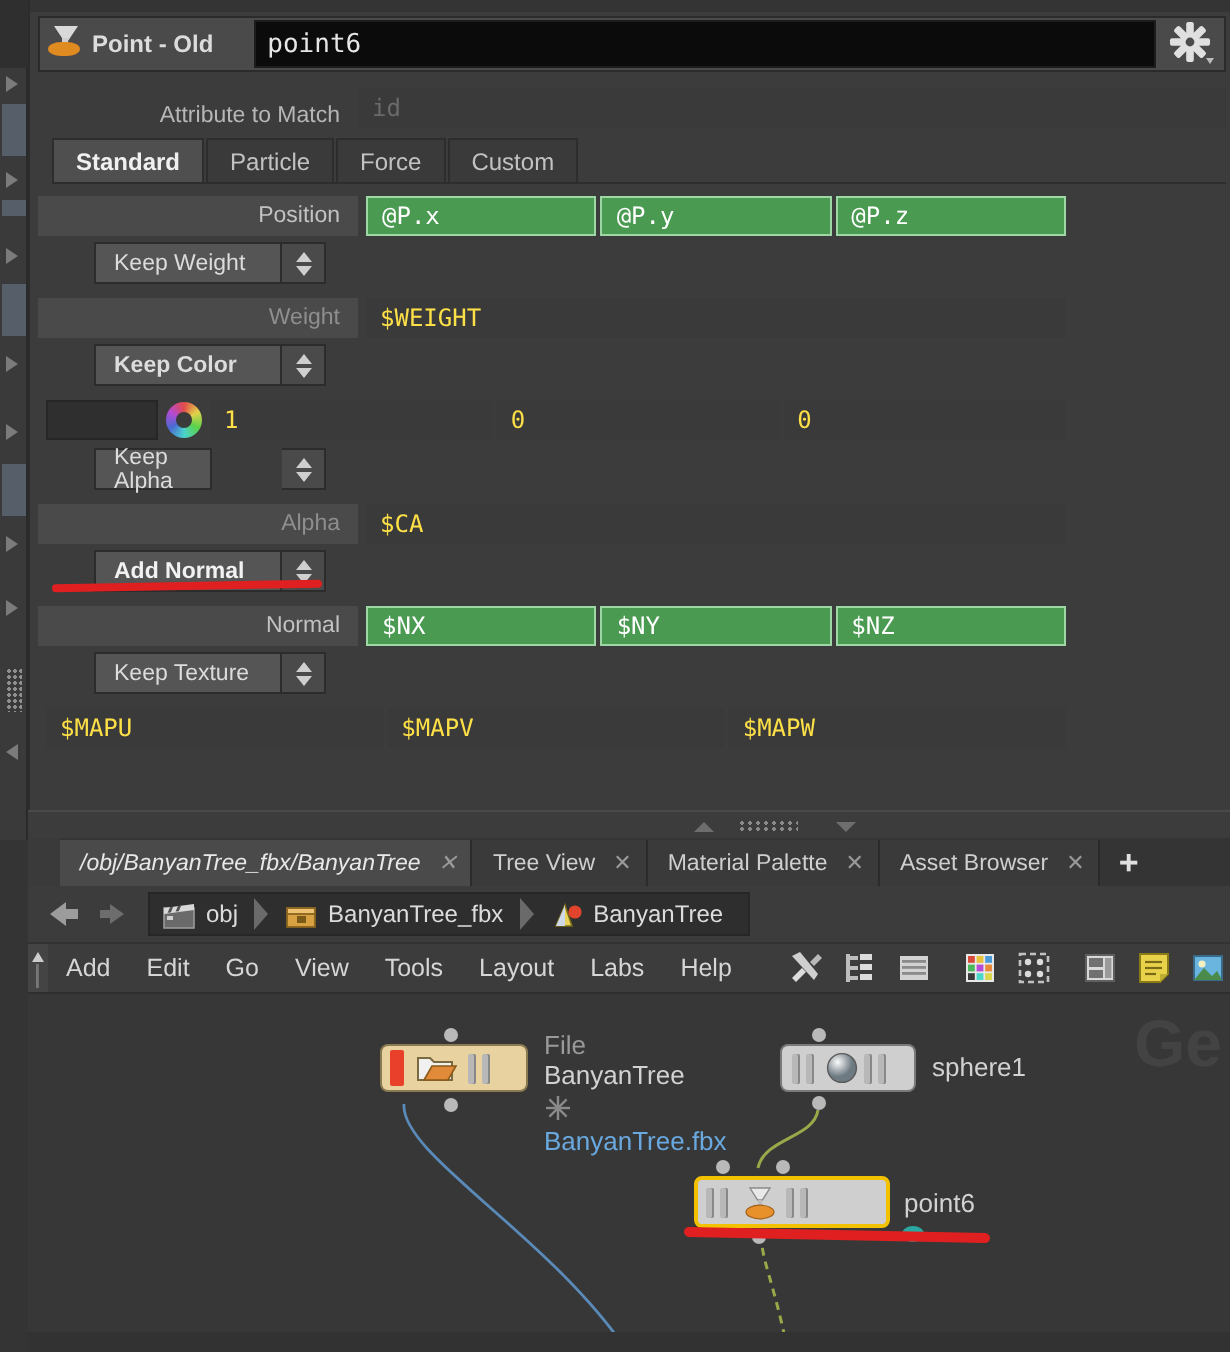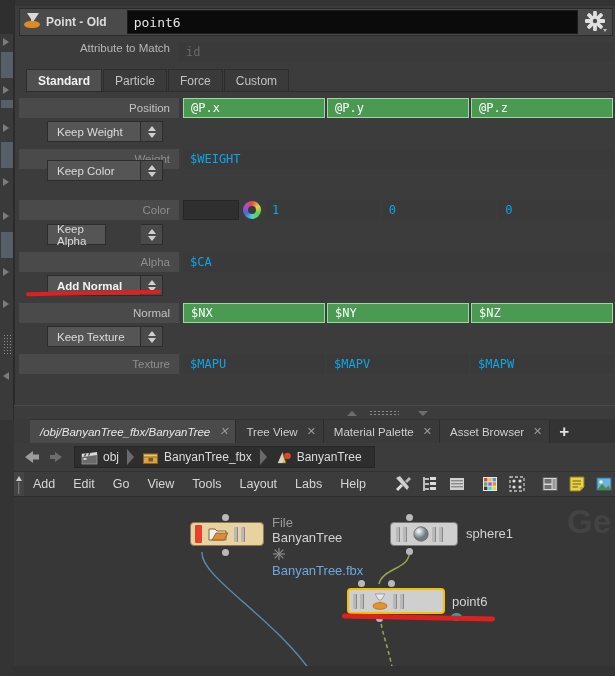--- a/index.html
+++ b/index.html
@@ -59,21 +59,21 @@
   }
   .nh-name-field {
     flex: 1; height: 24px; background: #0b0b0b; border: 1px solid #1d1d1d;
     display: flex; align-items: center; padding-left: 6px;
     font-family: "DejaVu Sans Mono", monospace; font-size: 13px; color: #e6e6e6;
   }
   .nh-gear { width: 34px; height: 28px; position: relative; flex: 0 0 34px; }
 
   .attr-row {
     position: absolute; left: 4px; top: 42px; width: 594px; height: 22px;
-    display: flex; align-items: flex-start;
+    display: flex; align-items: flex-end;
   }
   .attr-label {
     width: 160px; text-align: right; padding-right: 9px;
     font-size: 11.5px; color: #b6b6b6;
   }
   .attr-field {
     flex: 1; height: 20px; background: #3a3a3a;
     display: flex; align-items: center; padding-left: 7px;
     font-family: "DejaVu Sans Mono", monospace; font-size: 12px; color: #6a6a6a;
   }
@@ -85,34 +85,34 @@
     border-bottom: 1px solid #2d2d2d;
   }
   .ptab {
     height: 22px; padding: 0 11px; display: flex; align-items: center;
     font-size: 12px; color: #c2c2c2; background: #3a3a3a;
     border: 1px solid #2d2d2d; border-bottom: none; margin-right: 1px;
   }
   .ptab.active { background: #4f4f4f; color: #f0f0f0; font-weight: bold; }
 
   
-  .prow { position: absolute; left: 4px; width: 594px; height: 22px; display: flex; align-items: center; }
+  .prow { position: absolute; left: 4px; width: 514px; height: 22px; display: flex; align-items: center; }
   .plabel {
     width: 160px; height: 20px; background: #4a4a4a;
     display: flex; align-items: center; justify-content: flex-end;
     padding-right: 9px; font-size: 11.5px; color: #c2c2c2;
   }
   .plabel.dim { color: #8e8e8e; }
   .pfields { flex: 1; display: flex; height: 20px; gap: 2px; margin-left: 4px; }
   .pf {
     flex: 1; height: 20px; display: flex; align-items: center; padding-left: 7px;
     font-family: "DejaVu Sans Mono", monospace; font-size: 12px;
   }
   .pf.green { background: #4a9a52; border: 1px solid #9fd6a5; color: #ffffff; }
-  .pf.plain { background: #3a3a3a; color: #0ea5e9; }
+  .pf.plain { background: #3a3a3a; color: #fde047; }
 
   .pmenu { position: absolute; left: 32px; width: 116px; height: 21px; display: flex; }
   .pmenu-body {
     flex: 1; background: #555555; border: 1px solid #2c2c2c;
     display: flex; align-items: center; padding-left: 9px;
     font-size: 11.5px; color: #dcdcdc;
   }
   .pmenu-body.bold { font-weight: bold; color: #f2f2f2; }
   .pmenu-arrow {
     width: 22px; background: #4a4a4a; border: 1px solid #2c2c2c; border-left: none;
@@ -334,30 +334,29 @@
       </div>
     </div>
 
     <div class="prow" style="top:148px;">
       <div class="plabel dim">Weight</div>
       <div class="pfields">
         <div class="pf plain">$WEIGHT</div>
       </div>
     </div>
 
-    <div class="pmenu" style="top:160px;">
+    <div class="pmenu" style="top:172px;font-weight:bold;">
       <div class="pmenu-body">Keep Color</div>
       <div class="pmenu-arrow">
         <div class="ar-up"></div>
           <div class="ar-dn"></div>
       </div>
     </div>
 
     <div class="prow" style="top:199px;">
-      <div class="plabel dim">Color</div>
       <div class="pfields">
         <div class="color-swatch"></div>
         <div class="color-wheel">
           <div class="cw-ring"></div>
             <div class="cw-hole"></div>
         </div>
         <div class="pf plain">1</div>
         <div class="pf plain">0</div>
         <div class="pf plain">0</div>
       </div>
@@ -397,21 +396,20 @@
 
     <div class="pmenu" style="top:326px;">
       <div class="pmenu-body">Keep Texture</div>
       <div class="pmenu-arrow">
         <div class="ar-up"></div>
           <div class="ar-dn"></div>
       </div>
     </div>
 
     <div class="prow" style="top:353px;">
-      <div class="plabel dim">Texture</div>
       <div class="pfields">
         <div class="pf plain">$MAPU</div>
         <div class="pf plain">$MAPV</div>
         <div class="pf plain">$MAPW</div>
       </div>
     </div>
   </div>
 
   <div class="red-mark" style="left:26px;top:291px;width:135px;height:4px;transform:rotate(-1deg);"></div>
 

